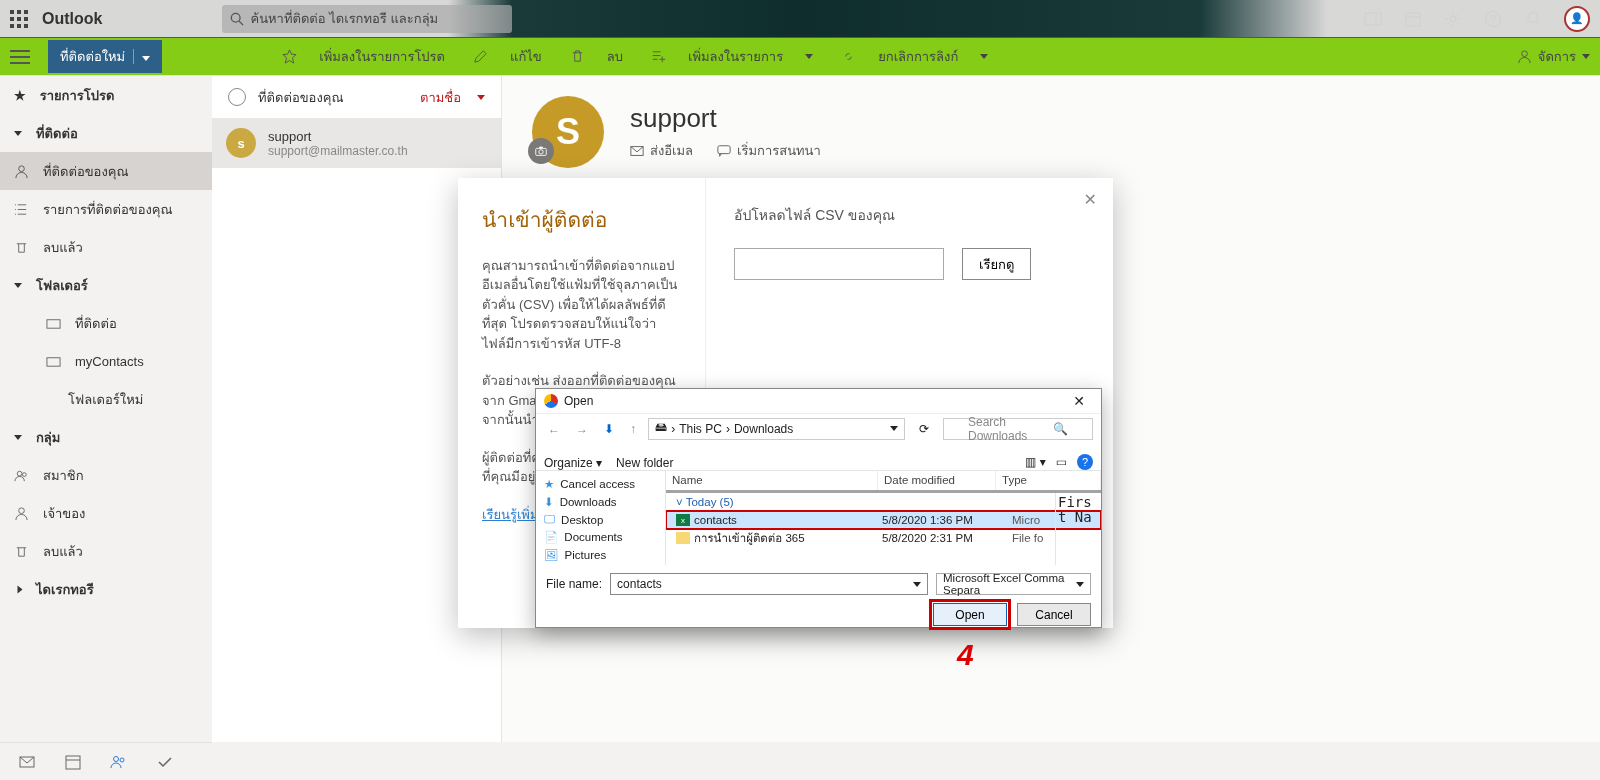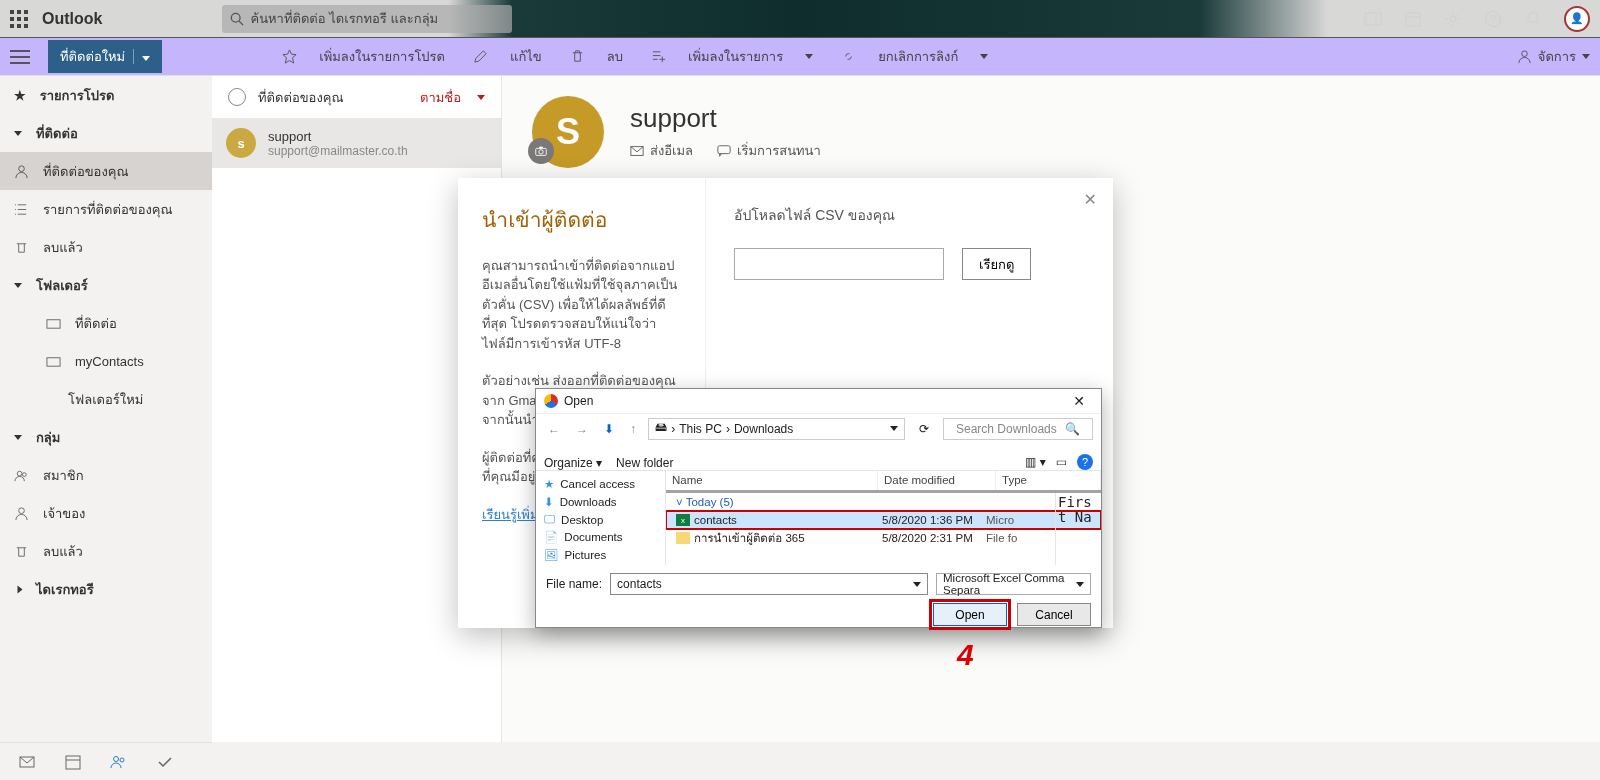--- a/index.html
+++ b/index.html
@@ -10,21 +10,21 @@
 .header-waffle { width: 18px; height: 18px; margin-right: 14px; display:grid; grid-template-columns:repeat(3,4px); grid-template-rows:repeat(3,4px); gap:3px;}
 .header-waffle span{background:#444;}
 .header-brand { font-weight:600; font-size:16px; margin-right: 120px; color:#333;}
 .header-search { width: 290px; height: 28px; background: rgba(170,170,170,0.7); border-radius:3px; display:flex; align-items:center; padding:0 8px; color:#444; font-size:13px;}
 .header-search svg{margin-right:6px;}
 .header-right { margin-left:auto; display:flex; gap:22px; align-items:center; color:#d0d0d0;}
 .header-right .hicon{width:18px;height:18px; color:#d0d0d0;}
 .header-avatar{width:26px;height:26px;border-radius:50%;background:#fff;border:2px solid #a33; display:flex;align-items:center;justify-content:center;font-size:11px;font-weight:bold;}
 
 
-.toolbar { height: 38px; background: #c4b5fd; display:flex; align-items:center; padding: 0 10px; font-size:13px; color:#444; border-bottom:1px solid #e0e0e0;}
+.toolbar { height: 38px; background: #84cc16; display:flex; align-items:center; padding: 0 10px; font-size:13px; color:#444; border-bottom:1px solid #e0e0e0;}
 .hamburger{width:20px;height:14px;display:flex;flex-direction:column;justify-content:space-between;margin-right:18px;}
 .hamburger span{height:2px;background:#555;}
 .new-contact-btn{background:#2d6089;color:#fff;padding:6px 12px;font-size:13px;border:none;display:flex;align-items:center;gap:4px;margin-right:120px;}
 .new-contact-btn .chev{border-left:1px solid rgba(255,255,255,0.4);padding-left:8px;margin-left:4px;}
 .toolbar-item{display:flex;align-items:center;gap:22px;margin-right:28px;cursor:pointer;}
 .toolbar-right{margin-left:auto;display:flex;align-items:center;gap:6px;}
 
 
 .sidebar { position:absolute; top:76px; left:0; width:212px; bottom:38px; background:#f3f2f1; font-size:13px; color:#333; overflow:hidden;}
 .side-item{display:flex;align-items:center;height:38px;padding:0 14px;gap:14px;cursor:pointer;}
@@ -69,38 +69,38 @@
 
 .win-dialog{position:absolute;left:535px;top:388px;width:567px;height:240px;background:#fff;border:1px solid #888;box-shadow:0 6px 20px rgba(0,0,0,0.3);font-size:12px;color:#222;}
 .win-title{height:24px;display:flex;align-items:center;padding:0 8px;justify-content:space-between;}
 .win-title-left{display:flex;align-items:center;gap:6px;}
 .win-close{font-size:14px;padding:0 8px;cursor:pointer;}
 .win-nav{height:30px;display:flex;align-items:center;padding:0 8px;gap:8px;border-top:1px solid #eee;}
 .win-nav .arrow{color:#888;padding:0 4px;}
 .win-nav .arrow.blue{color:#0066cc;}
 .win-nav .path{flex:1;border:1px solid #ccc;height:22px;display:flex;align-items:center;padding:0 6px;gap:4px;}
 .win-nav .refresh{padding:0 6px;}
-.win-nav .search{width:150px;border:1px solid #ccc;height:22px;display:flex;align-items:center;padding:0 12px;justify-content:space-between;color:#888;}
+.win-nav .search{width:150px;border:1px solid #ccc;height:22px;display:flex;align-items:center;padding:0 24px;justify-content:space-between;color:#888;}
 .win-toolbar{height:28px;display:flex;align-items:flex-end;padding:0 8px;gap:14px;border-bottom:1px solid #e5e5e5;}
 .win-toolbar .right{margin-left:auto;display:flex;gap:10px;align-items:center;}
 .win-body{display:flex;height:94px;}
 .win-tree{width:130px;border-right:1px solid #e5e5e5;padding:4px 0;}
 .tree-item{display:flex;align-items:center;padding:2px 8px;gap:6px;font-size:11.5px;}
 .win-files{flex:1;position:relative;overflow:hidden;}
 .files-head{display:flex;height:22px;border-bottom:3px solid #a3a3a3;font-size:11.5px;color:#444;}
 .files-head div{padding:3px 6px;border-right:1px solid #eee;}
 .fh-name{width:212px;}
 .fh-date{width:118px;}
 .fh-type{flex:1;}
 .group-row{padding:3px 10px;color:#2060b0;font-size:11.5px;}
 .file-row-item{display:flex;height:18px;font-size:11.5px;padding:0 10px;align-items:center;}
 .file-row-item.sel{background:#cce5ff;outline:2px solid #c00;outline-offset:-1px;}
 .file-row-item .ficon{width:14px;height:12px;margin-right:4px;}
 .fr-name{width:206px;display:flex;align-items:center;}
-.fr-date{width:104px;}
+.fr-date{width:130px;}
 .fr-type{flex:1;color:#555;}
 .preview-pane{position:absolute;right:0;top:22px;bottom:0;width:46px;border-left:1px solid #e5e5e5;font-family:monospace;font-size:14px;padding:2px;word-break:break-all;line-height:1.1;}
 .win-footer{padding:8px 10px;}
 .fn-row{display:flex;align-items:center;gap:8px;margin-bottom:8px;}
 .fn-row label{font-size:12px;}
 .fn-input{flex:1;border:1px solid #888;height:22px;padding:0 6px;font-size:12px;display:flex;align-items:center;justify-content:space-between;}
 .fn-filter{width:155px;border:1px solid #aaa;height:22px;padding:0 6px;font-size:11.5px;display:flex;align-items:center;justify-content:space-between;}
 .btn-row{display:flex;justify-content:flex-end;gap:10px;}
 .win-btn{width:74px;height:23px;border:1px solid #888;background:#e8e8e8;font-size:12px;}
 .win-btn.primary{border:1px solid #1060c0;background:#e6f0fb;outline:3px solid #c00;outline-offset:1px;}

